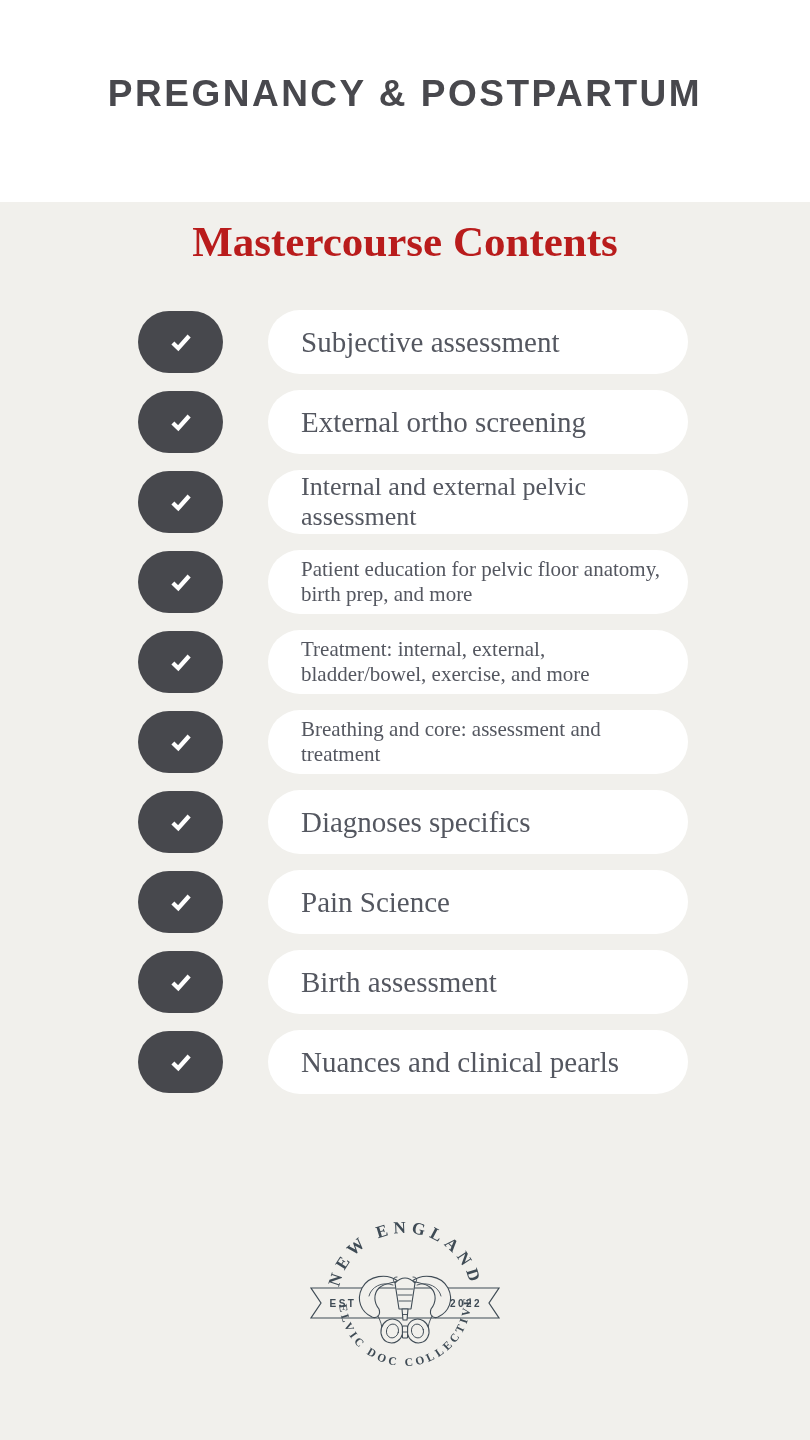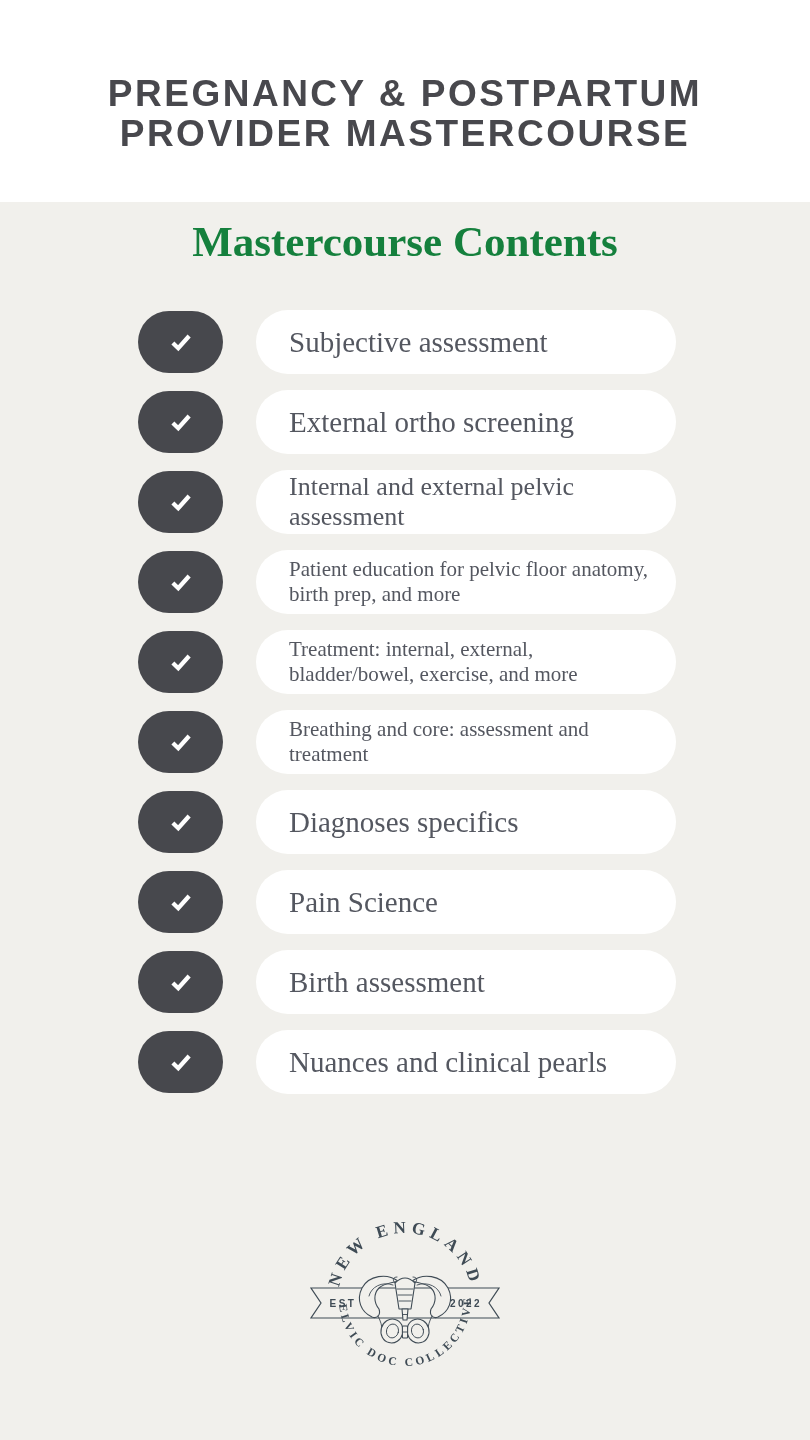--- a/index.html
+++ b/index.html
@@ -15,35 +15,35 @@
   }
   .title{
     position:absolute;top:74px;left:0;width:810px;
     text-align:center;color:#48484d;
     font-family:"Liberation Sans",sans-serif;
     font-weight:800;font-size:37px;line-height:40px;letter-spacing:2.5px;
   }
   
   .section-heading{
     position:absolute;top:217px;left:0;width:810px;
-    text-align:center;color:#15803d;
+    text-align:center;color:#b91c1c;
     font-family:"Liberation Serif",serif;
     font-weight:700;font-size:43px;line-height:50px;
   }
   
   .checklist{position:absolute;top:310px;left:0;width:810px;}
   .row{position:relative;height:64px;margin-bottom:16px;}
   .check-pill{
     position:absolute;left:138px;top:1px;width:85px;height:62px;
     background:#47484d;border-radius:31px;
     display:flex;align-items:center;justify-content:center;
   }
   .check-pill svg{width:36px;height:30px;display:block;}
   .text-pill{
-    position:absolute;left:256px;top:0;width:420px;min-height:64px;
+    position:absolute;left:268px;top:0;width:420px;min-height:64px;
     background:#ffffff;border-radius:33px;
     display:flex;align-items:center;
     padding:0 16px 0 33px;box-sizing:border-box;
     color:#545760;
   }
   .t-lg{font-size:29px;line-height:34px;}
   .t-md{font-size:26px;line-height:30px;}
   .t-sm{font-size:21px;line-height:25px;}
   
   .logo{position:absolute;left:305px;top:1198px;}
@@ -55,21 +55,20 @@
   .pelvis .ln{fill:none;stroke-width:0.9;}
 </style>
 </head>
 <body>
 
 <div class="poster">
 
   <div class="header">
     <div class="title">
       <div>PREGNANCY &amp; POSTPARTUM</div>
-      <div>PROVIDER MASTERCOURSE</div>
     </div>
   </div>
 
   <div class="section-heading">Mastercourse Contents</div>
 
   <div class="checklist">
 
     <div class="row">
       <div class="check-pill">
         <svg viewBox="0 0 24 24">

